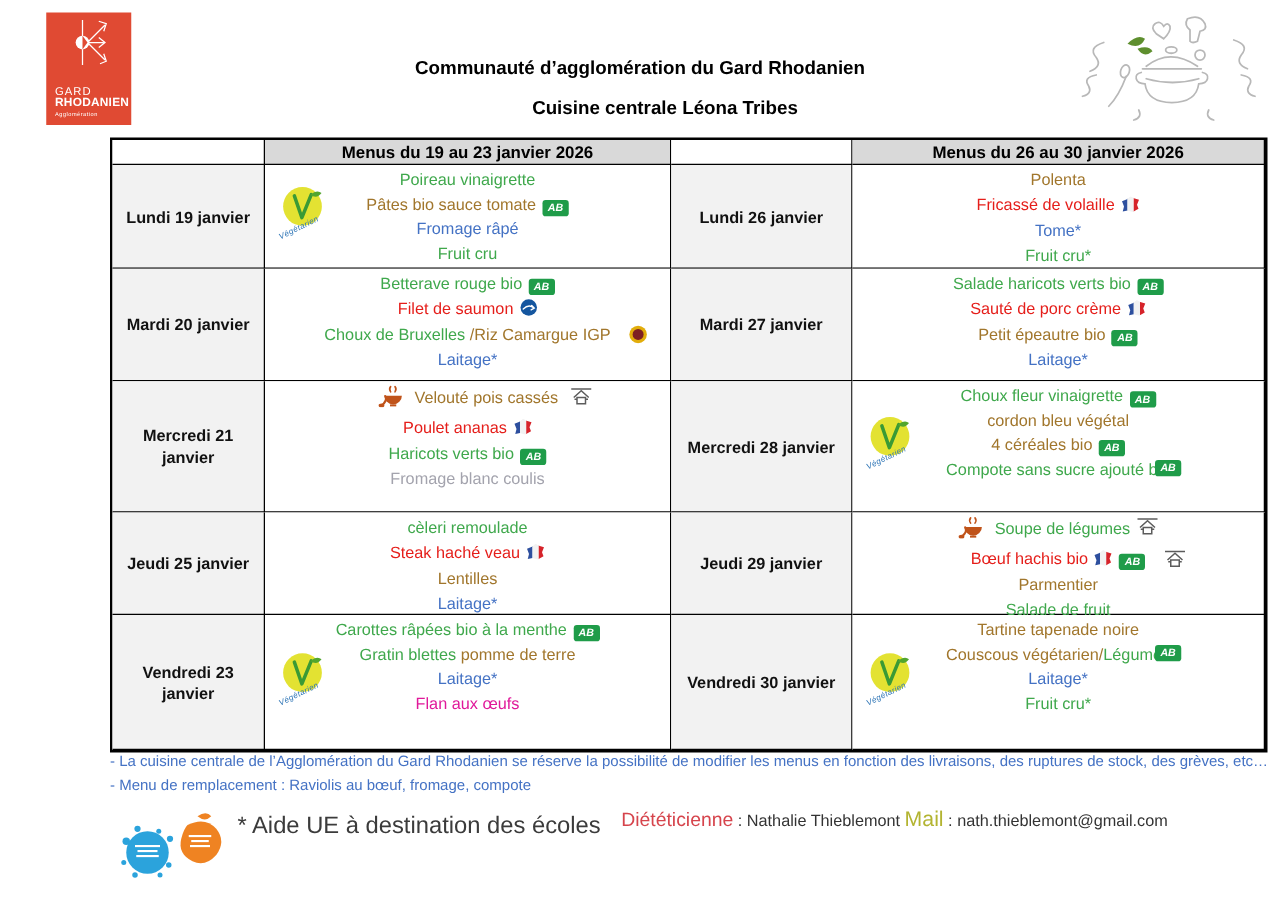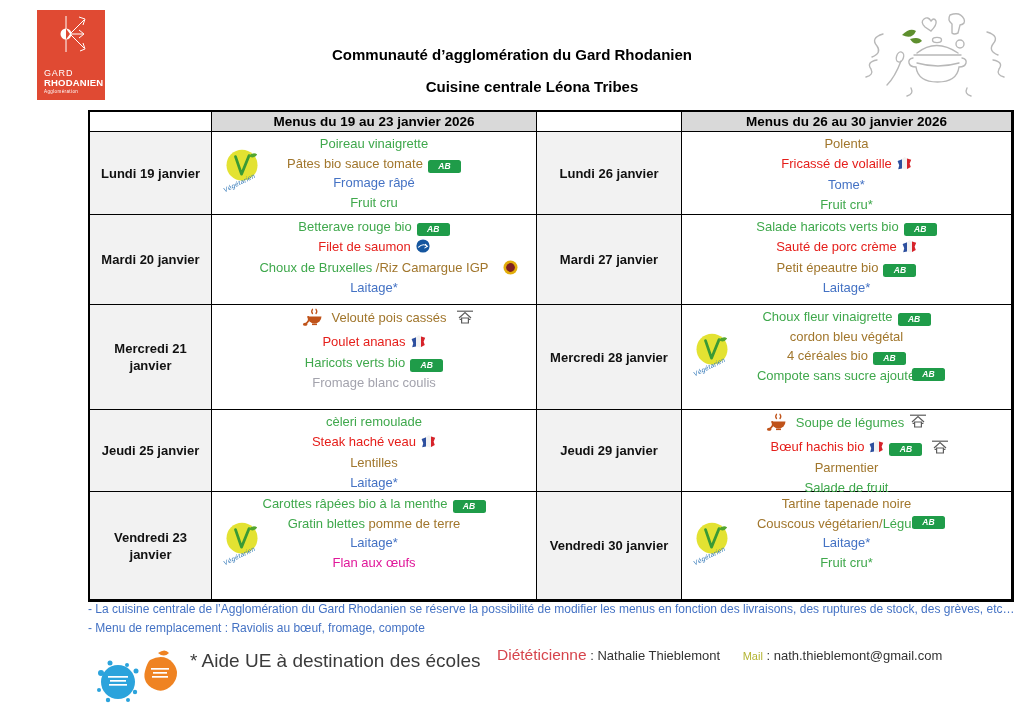--- a/index.html
+++ b/index.html
@@ -33,37 +33,37 @@
               font-weight:bold; font-size:13.5px; color:#000; }
   .day { background:#f2f2f2; display:flex; align-items:center; justify-content:center; text-align:center;
          font-weight:bold; font-size:13px; line-height:17px; color:#111; padding:0 8px; }
   .menu { padding-top:2px; }
   .mline { position:relative; text-align:center; line-height:19.5px; font-size:13px; white-space:nowrap; }
 
   
   .icon-inline { display:inline-block; vertical-align:-2px; margin-left:5px; }
   .icon-before { margin-left:0; margin-right:8px; vertical-align:-4px; }
   .icon-right  { position:absolute; top:2px; margin-left:0; }
-  .ab { display:inline-block; width:33px; height:13px; background:#1f9c49; color:#fff; font-weight:bold;
+  .ab { display:inline-block; width:21px; height:13px; background:#1f9c49; color:#fff; font-weight:bold;
         font-style:italic; font-size:8.5px; line-height:13px; text-align:center; border-radius:2.5px;
         vertical-align:-1px; }
   .veg { position:absolute; left:13px; top:50%; transform:translateY(-54%); width:42px; height:46px; }
   .veg svg { display:block; }
   .veg-label { position:absolute; left:-3px; top:31px; transform:rotate(-26deg); font-size:6.5px;
                font-style:italic; color:#2e75b6; letter-spacing:.3px; }
 
   
   .note { position:absolute; left:88px; color:#4472c4; font-size:12px; white-space:nowrap; }
   .n1 { top:602px; }
   .n2 { top:621px; }
   .eu-logos { position:absolute; left:90px; top:640px; }
   .aid { position:absolute; left:190px; top:650px; font-size:19px; color:#3b3b3b; }
   .diet { position:absolute; left:497px; top:646px; font-size:13px; color:#333; }
   .diet-label { color:#d6444c; font-size:15.5px; }
-  .mail-label { color:#b3b431; font-size:11px;margin-left:19px; }
+  .mail-label { color:#b3b431; font-size:17px; }
   .diet-dark { color:#333; }
 </style>
 </head>
 <body>
 
 <div class="page">
 
   <div class="logo">
     <svg class="logo-emblem" width="38" height="42" viewBox="0 0 38 42">
       <g stroke="#fff" fill="none" stroke-width="1">

